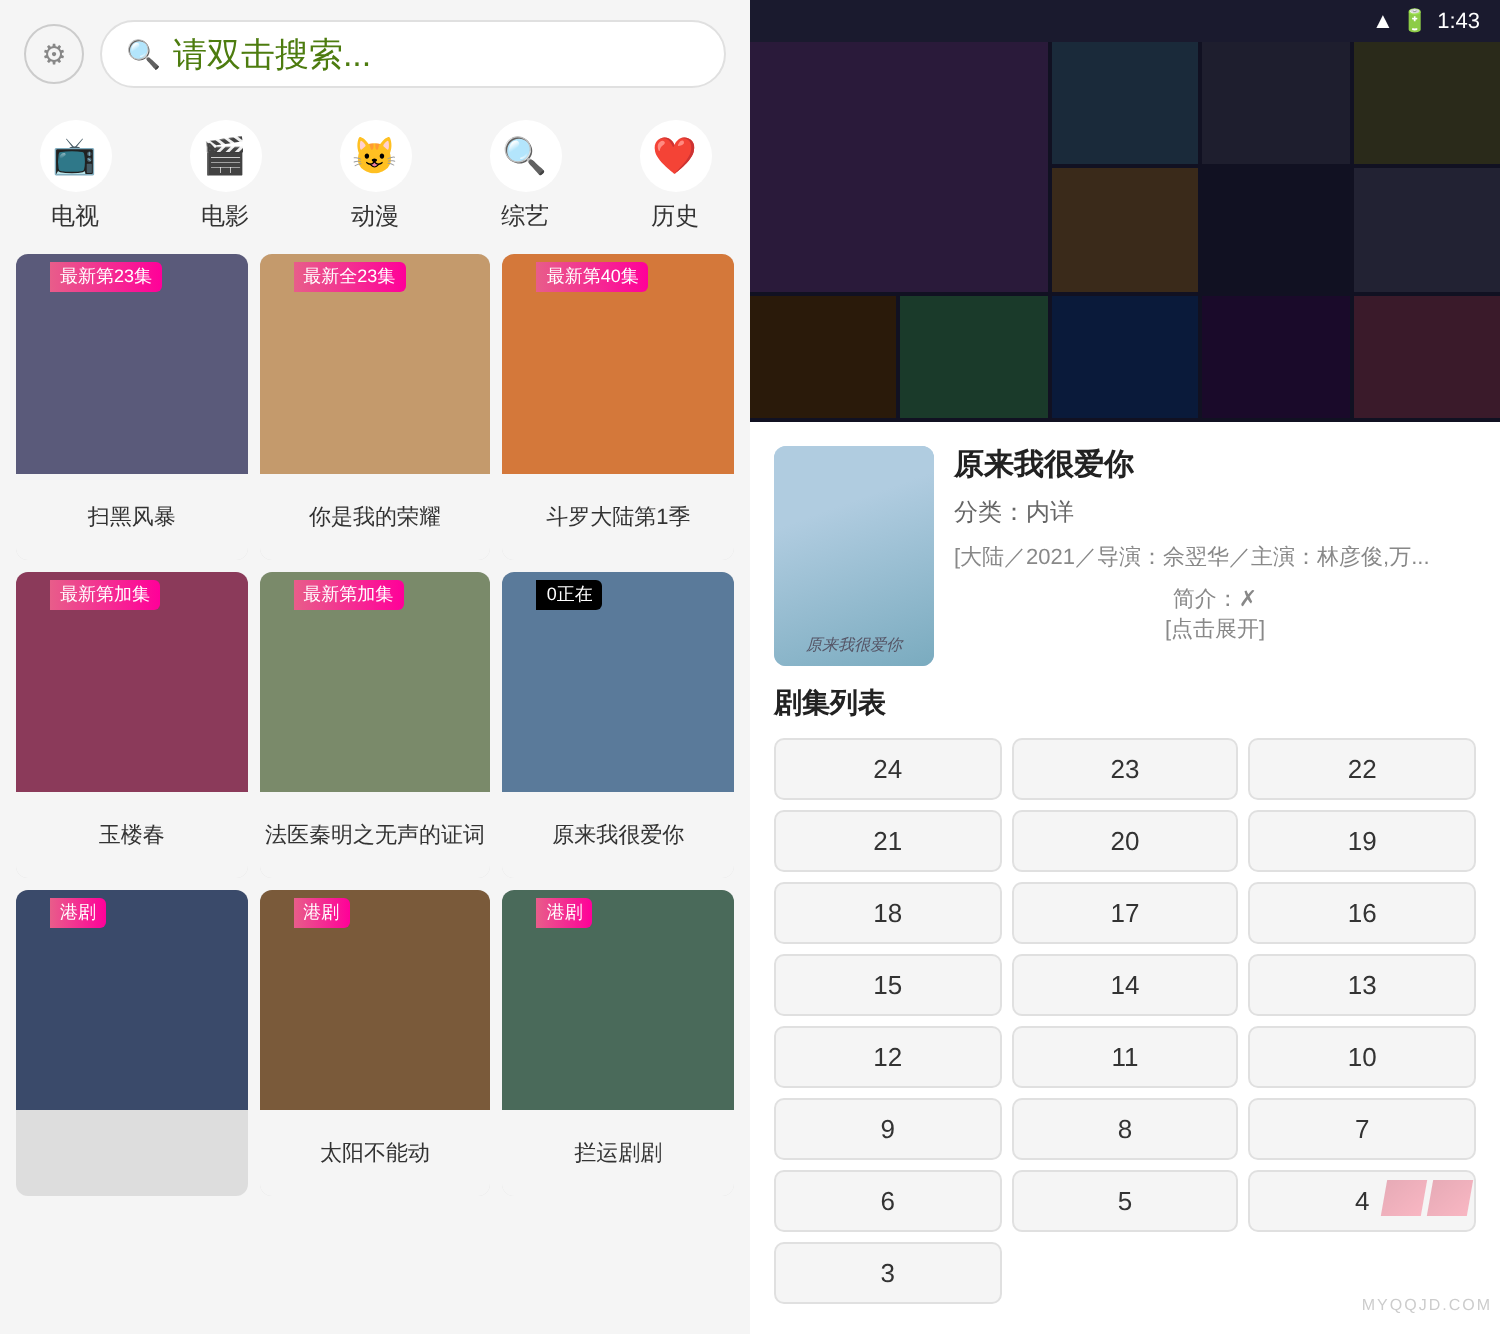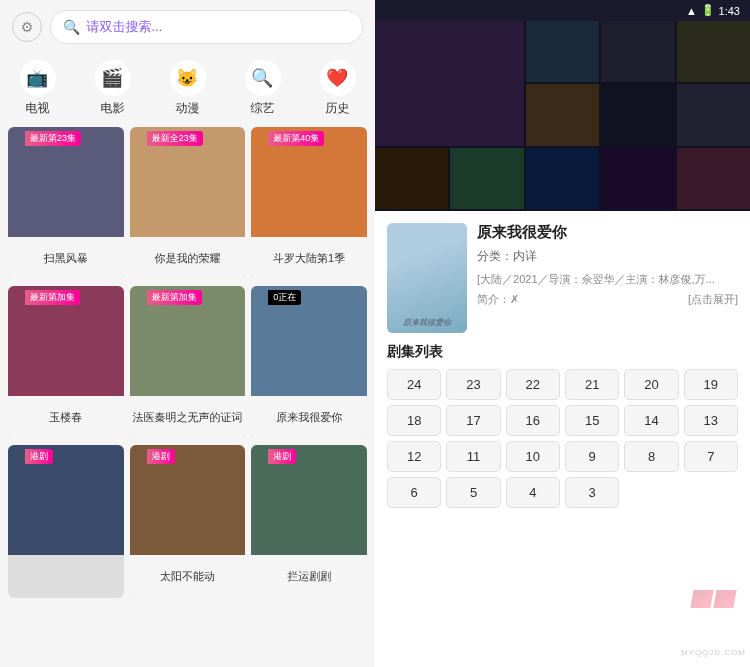--- a/index.html
+++ b/index.html
@@ -54,22 +54,22 @@
       padding: 0 12px;
       gap: 6px;
     }
 
     .search-input-box .search-icon {
       color: #e85d8a;
       font-size: 14px;
     }
 
     .search-input-box span {
-      color: #8b5cf6;
-      font-size: 13px;
+      color: #4d7c0f;
+      font-size: 17px;
     }
 
     
     .nav-tabs {
       display: flex;
       padding: 6px 0 10px;
       background: #f5f5f5;
     }
 
     .nav-tab {
@@ -268,38 +268,39 @@
       line-height: 1.5;
     }
 
     .detail-desc {
       display: flex;
       justify-content: space-between;
       align-items: center;
       font-size: 11px;
       color: #888;
       margin-top: 4px;
+      flex-direction: column;
     }
 
     .expand-link {
       color: #888;
       font-size: 11px;
     }
 
     .section-title {
       font-size: 14px;
       font-weight: bold;
       color: #222;
       margin: 10px 0 8px;
     }
 
     
     .episode-grid {
       display: grid;
-      grid-template-columns: repeat(6, 1fr);
+      grid-template-columns: repeat(3, 1fr);
       gap: 5px;
     }
 
     .episode-btn {
       background: #f5f5f5;
       border: 1px solid #e0e0e0;
       border-radius: 5px;
       text-align: center;
       padding: 7px 0;
       font-size: 13px;

